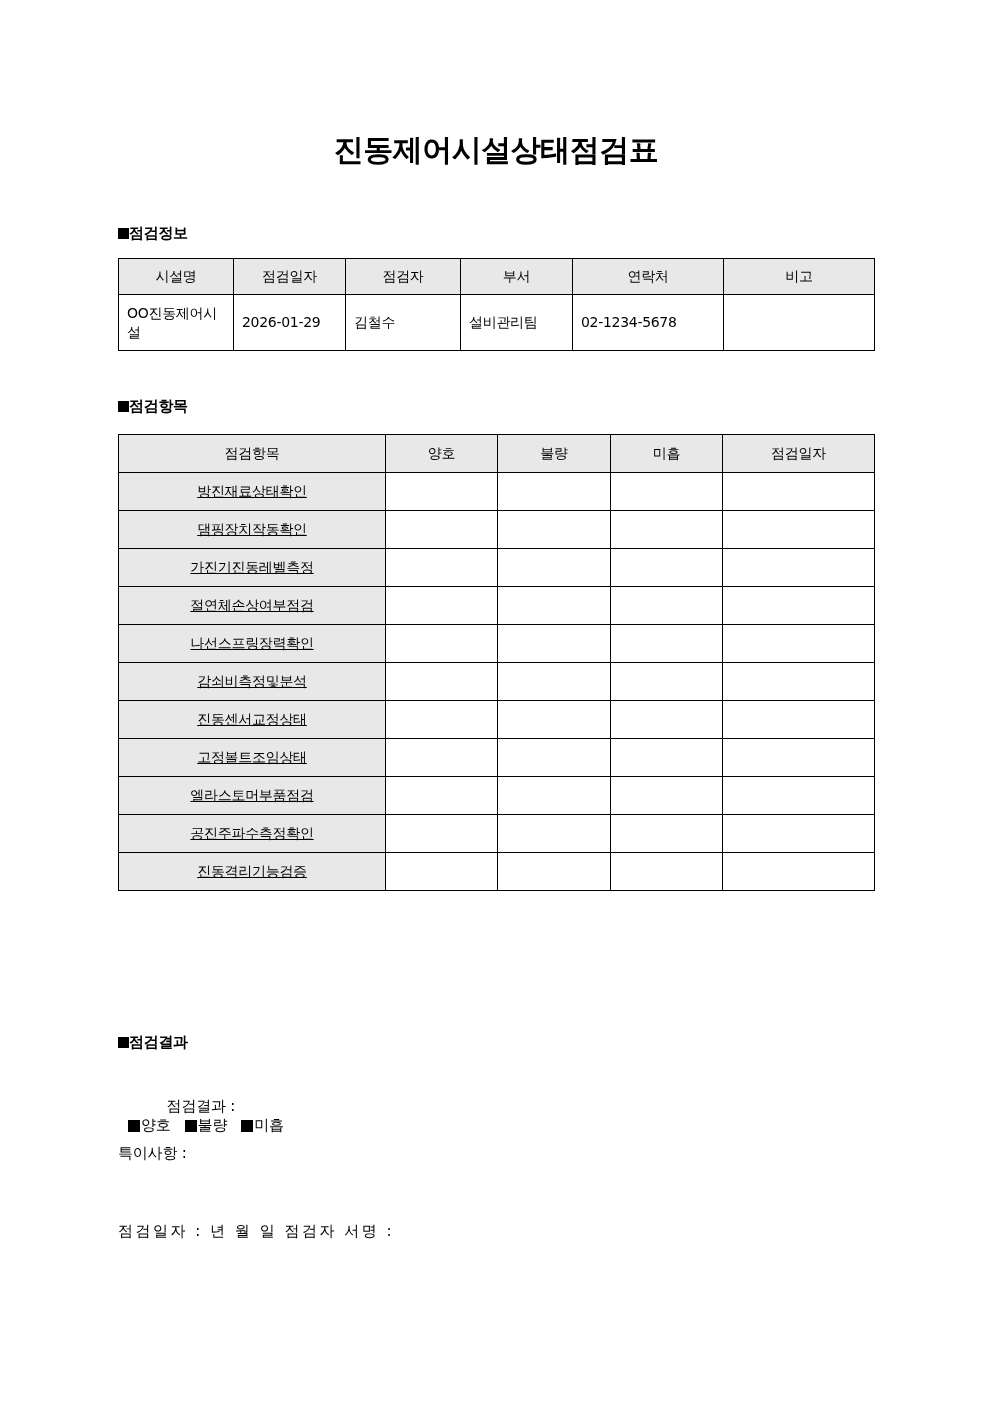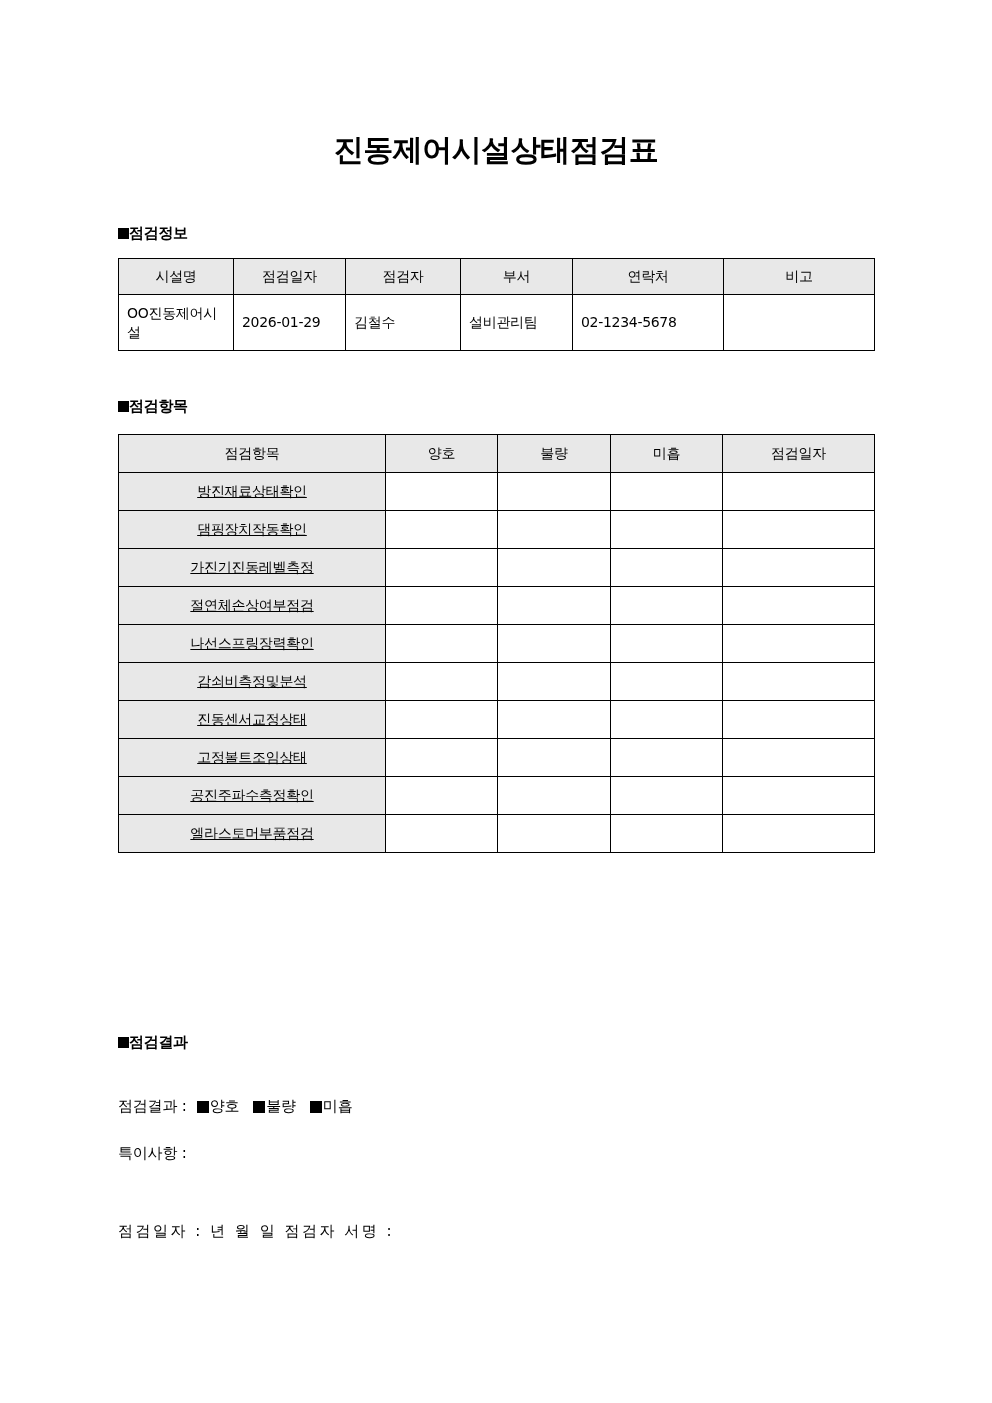--- a/index.html
+++ b/index.html
@@ -111,20 +111,21 @@
 
   
   .result-line {
     position: absolute;
     left: 118px;
     font-size: 15px;
     letter-spacing: -0.2px;
     white-space: nowrap;
     display: flex;
     align-items: center;
+    flex-direction: column;
   }
   #result-line-1 { top: 1097px; }
   #result-line-2 { top: 1144px; }
   #result-line-3 { top: 1222px; letter-spacing: 2.5px; align-items: center; }
 
   .choice-group {
     display: inline-flex;
     align-items: center;
     gap: 14px;
     margin-left: 10px;
@@ -258,28 +259,35 @@
           <td class="blank"></td>
         </tr>
         <tr>
           <td class="item-name">고정볼트조임상태</td>
           <td class="blank"></td>
           <td class="blank"></td>
           <td class="blank"></td>
           <td class="blank"></td>
         </tr>
         <tr>
+          <td class="item-name">엘라스토머부품점검</td>
+          <td class="blank"></td>
+          <td class="blank"></td>
+          <td class="blank"></td>
+          <td class="blank"></td>
+        </tr>
+        <tr>
           <td class="item-name">공진주파수측정확인</td>
           <td class="blank"></td>
           <td class="blank"></td>
           <td class="blank"></td>
           <td class="blank"></td>
         </tr>
         <tr>
-          <td class="item-name">엘라스토머부품점검</td>
+          <td class="item-name">진동격리기능검증</td>
           <td class="blank"></td>
           <td class="blank"></td>
           <td class="blank"></td>
           <td class="blank"></td>
         </tr>
       </tbody>
   </table>
 
   <div class="section-head" id="head-result">
     <span class="sq-marker"></span>

